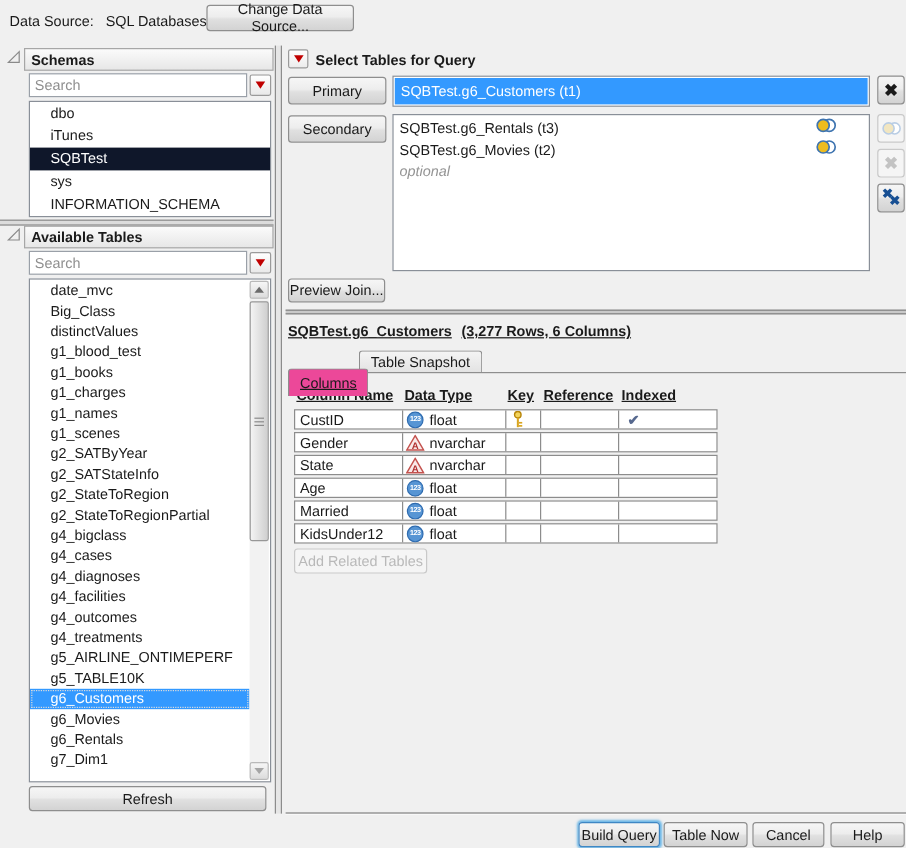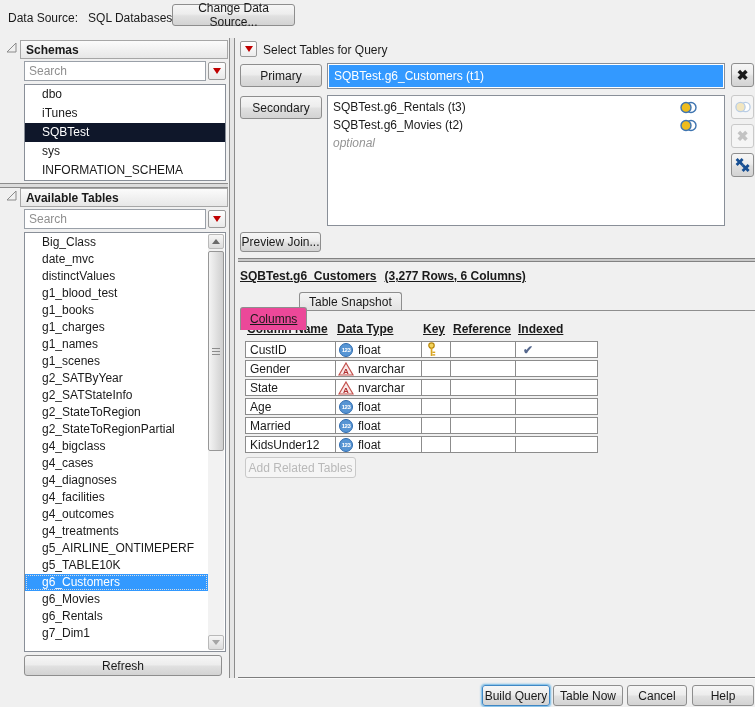--- a/index.html
+++ b/index.html
@@ -61,27 +61,27 @@
   .grip { position:absolute; left:3px; top:50%; width:8px; height:1px; background:#8c8c8c; box-shadow:0 -3px 0 #8c8c8c, 0 3px 0 #8c8c8c; }
   #refresh-btn { left:24px; top:655px; width:198px; height:21px; }
 
   
   #vsplit { position:absolute; left:229px; top:38px; width:6px; height:640px; background:#e6e6e6;
             border-left:1px solid #8c8c8c; border-right:1px solid #8c8c8c; }
 
   
   #qmenu-btn { position:absolute; left:240px; top:41px; width:17px; height:16px; border:1px solid #9a9a9a; border-radius:2px;
                background:linear-gradient(#ffffff,#ececec); display:flex; align-items:center; justify-content:center; }
-  #qtitle { position:absolute; left:263px; top:43px; font-weight:normal; }
+  #qtitle { position:absolute; left:263px; top:43px; font-weight:bold; }
   #primary-btn { left:240px; top:64px; width:82px; height:23px; }
   #secondary-btn { left:240px; top:96px; width:82px; height:23px; }
   #primary-list { left:327px; top:63px; width:398px; height:26px; padding:1px; }
   #primary-row { height:22px; line-height:22px; background:#3399ff; color:#fff; padding-left:5px; }
   #secondary-list { left:327px; top:95px; width:398px; height:131px; padding-top:2px; }
-  .sec-row { height:18px; line-height:18px; padding:0 6px 0 5px; display:flex; align-items:center; justify-content:space-between; }
+  .sec-row { height:18px; line-height:18px; padding:0 6px 0 5px; display:flex; align-items:flex-start; justify-content:space-between; }
   .sec-row .vjoin { margin-right:20px; }
   .optional { color:#949494; font-style:italic; padding-left:5px; height:18px; line-height:18px; }
   .side-btn { position:absolute; left:731px; width:23px; height:24px; }
   #del-primary { top:63px; font-weight:bold; font-size:14px; }
   #join-btn { top:95px; }
   #del-secondary { top:124px; color:#c3c3c3; font-weight:bold; font-size:14px; }
   #joinedit-btn { top:153px; }
   .jack { position:absolute; color:#174f93; font-weight:bold; font-size:11px; line-height:11px; }
   #preview-join { left:240px; top:232px; width:81px; height:20px; }
   #rsplit { position:absolute; left:238px; top:258px; width:517px; height:4px; background:#c9c9c9;
@@ -153,22 +153,22 @@
     <polygon points="11,2 11,11 2,11" fill="none" stroke="#8a8a8a" stroke-width="1"></polygon>
   </svg>
   <div class="panel-hdr" id="tables-hdr">Available Tables</div>
   <input class="search" id="tables-search" placeholder="Search" style="">
   <div class="red-drop" id="tables-drop">
       <span class="red-tri"></span>
     </div>
 
   <div class="listbox" id="tables-list">
     <div id="tables-items">
+      <div class="list-item">date_mvc</div>
       <div class="list-item">Big_Class</div>
-      <div class="list-item">date_mvc</div>
       <div class="list-item">distinctValues</div>
       <div class="list-item">g1_blood_test</div>
       <div class="list-item">g1_books</div>
       <div class="list-item">g1_charges</div>
       <div class="list-item">g1_names</div>
       <div class="list-item">g1_scenes</div>
       <div class="list-item">g2_SATByYear</div>
       <div class="list-item">g2_SATStateInfo</div>
       <div class="list-item">g2_StateToRegion</div>
       <div class="list-item">g2_StateToRegionPartial</div>

